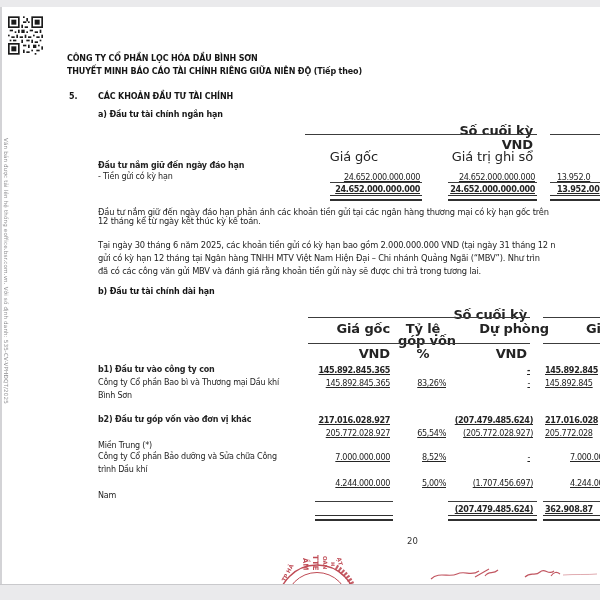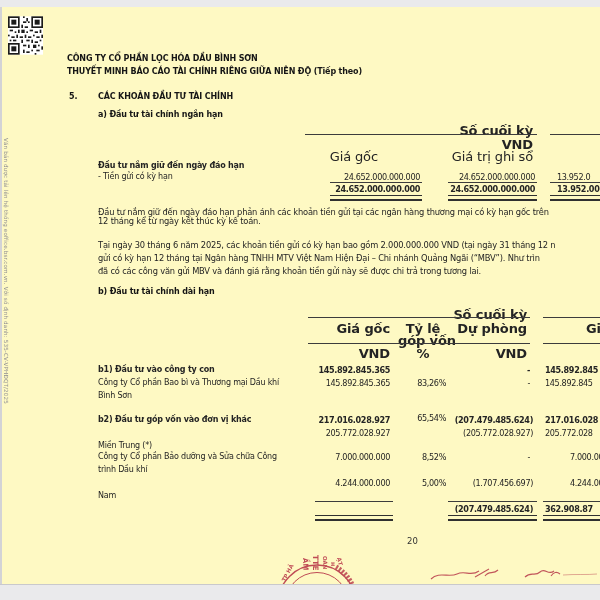--- a/index.html
+++ b/index.html
@@ -4,35 +4,35 @@
 <style>
   html,body{margin:0;padding:0;}
   body{
     width:600px;height:600px;overflow:hidden;position:relative;
     background:#eaeaec;
     font-family:"DejaVu Sans", sans-serif;
     color:#242424;
   }
   .page{
     position:absolute;left:0;top:7px;width:600px;height:577px;
-    background:#fef9c3;overflow:hidden;
+    background:#ffffff;overflow:hidden;
   }
   .edge{position:absolute;left:0;top:0;width:2px;height:100%;background:#d3d3d6;}
   .band-bottom{
     position:absolute;left:0;top:584px;width:600px;height:16px;
     background:#eaeaec;border-top:1px solid #c9c9cc;
   }
   .abs{position:absolute;white-space:nowrap;}
   .b{font-weight:bold;}
   .r{text-align:right;}
   .c{text-align:center;}
   .h8{font-size:8px;letter-spacing:-0.15px;color:#161616;}
   .t{font-size:13px;letter-spacing:-0.12px;}
   .body-txt{font-size:8.3px;letter-spacing:-0.18px;color:#242424;}
-  .num{font-size:8.1px;letter-spacing:-0.35px;}
+  .num{font-size:8.1px;letter-spacing:-0.35px;text-decoration:underline;}
   .lbl{font-size:8px;letter-spacing:-0.2px;}
   .ln{position:absolute;height:1px;background:#3c3c3c;}
   .dbl{position:absolute;height:3px;border-top:1px solid #303030;border-bottom:2px solid #303030;}
   .margin-note{
     position:absolute;left:3px;top:131px;height:300px;
     writing-mode:vertical-rl;
     font-size:5.6px;letter-spacing:0.15px;color:#8f8f92;white-space:nowrap;
   }
   .pageno{font-size:8.5px;color:#333;}
 </style>
@@ -140,21 +140,21 @@
 
   <div class="abs h8 b" style="left:98px;top:280px">b) Đầu tư tài chính dài hạn</div>
 
   <div class="abs t b r" style="left:430px;top:300px;width:97px">Số cuối kỳ</div>
   <div class="ln" style="left:308px;top:310px;width:222px"></div>
   <div class="ln" style="left:543px;top:310px;width:57px"></div>
 
   <div class="abs t b r" style="left:300px;top:314px;width:90px">Giá gốc</div>
   <div class="abs t b c" style="left:398px;top:314px;width:50px">Tỷ lệ</div>
   <div class="abs t b c" style="left:398px;top:326px;width:50px">góp vốn</div>
-  <div class="abs t b r" style="left:448px;top:314px;width:79px">Dự phòng</div>
+  <div class="abs t b r" style="left:470px;top:314px;width:79px">Dự phòng</div>
   <div class="abs t b" style="left:586px;top:314px">Giá</div>
 
   <div class="ln" style="left:308px;top:336px;width:222px"></div>
   <div class="ln" style="left:543px;top:336px;width:57px"></div>
 
   <div class="abs t b r" style="left:300px;top:339px;width:90px">VND</div>
   <div class="abs t b c" style="left:398px;top:339px;width:50px">%</div>
   <div class="abs t b r" style="left:448px;top:339px;width:79px">VND</div>
 
   <div class="abs lbl b" style="left:98px;top:358px">b1) Đầu tư vào công ty con</div>
@@ -169,21 +169,21 @@
   <div class="abs num r" style="left:448px;top:371px;width:82px">-</div>
   <div class="abs num" style="left:545px;top:371px">145.892.845</div>
 
   <div class="abs lbl b" style="left:98px;top:408px">b2) Đầu tư góp vốn vào đơn vị khác</div>
   <div class="abs num b r" style="left:240px;top:408px;width:150px">217.016.028.927</div>
   <div class="abs num b r" style="left:448px;top:408px;width:85px">(207.479.485.624)</div>
   <div class="abs num b" style="left:545px;top:408px">217.016.028</div>
 
   <div class="abs lbl" style="left:98px;top:434px">Miền Trung (*)</div>
   <div class="abs num r" style="left:240px;top:421px;width:150px">205.772.028.927</div>
-  <div class="abs num r" style="left:398px;top:406px;width:48px">65,54%</div>
+  <div class="abs num r" style="left:398px;top:421px;width:48px">65,54%</div>
   <div class="abs num r" style="left:448px;top:421px;width:85px">(205.772.028.927)</div>
   <div class="abs num" style="left:545px;top:421px">205.772.028</div>
 
   <div class="abs lbl" style="left:98px;top:445px">Công ty Cổ phần Bảo dưỡng và Sửa chữa Công</div>
   <div class="abs lbl" style="left:98px;top:458px">trình Dầu khí</div>
   <div class="abs num r" style="left:240px;top:445px;width:150px">7.000.000.000</div>
   <div class="abs num r" style="left:398px;top:445px;width:48px">8,52%</div>
   <div class="abs num r" style="left:448px;top:445px;width:82px">-</div>
   <div class="abs num" style="left:570px;top:445px">7.000.00</div>
 

